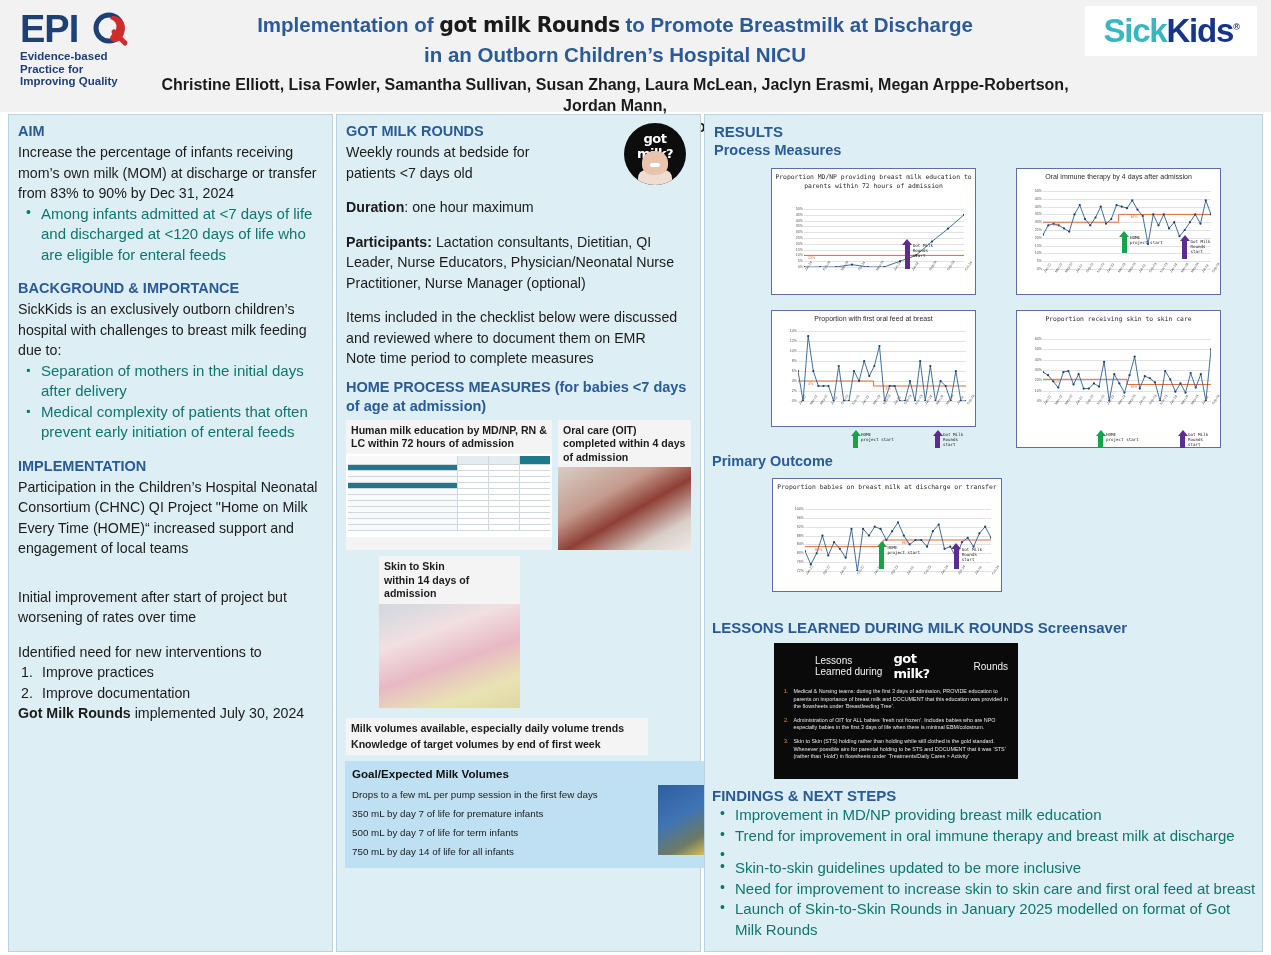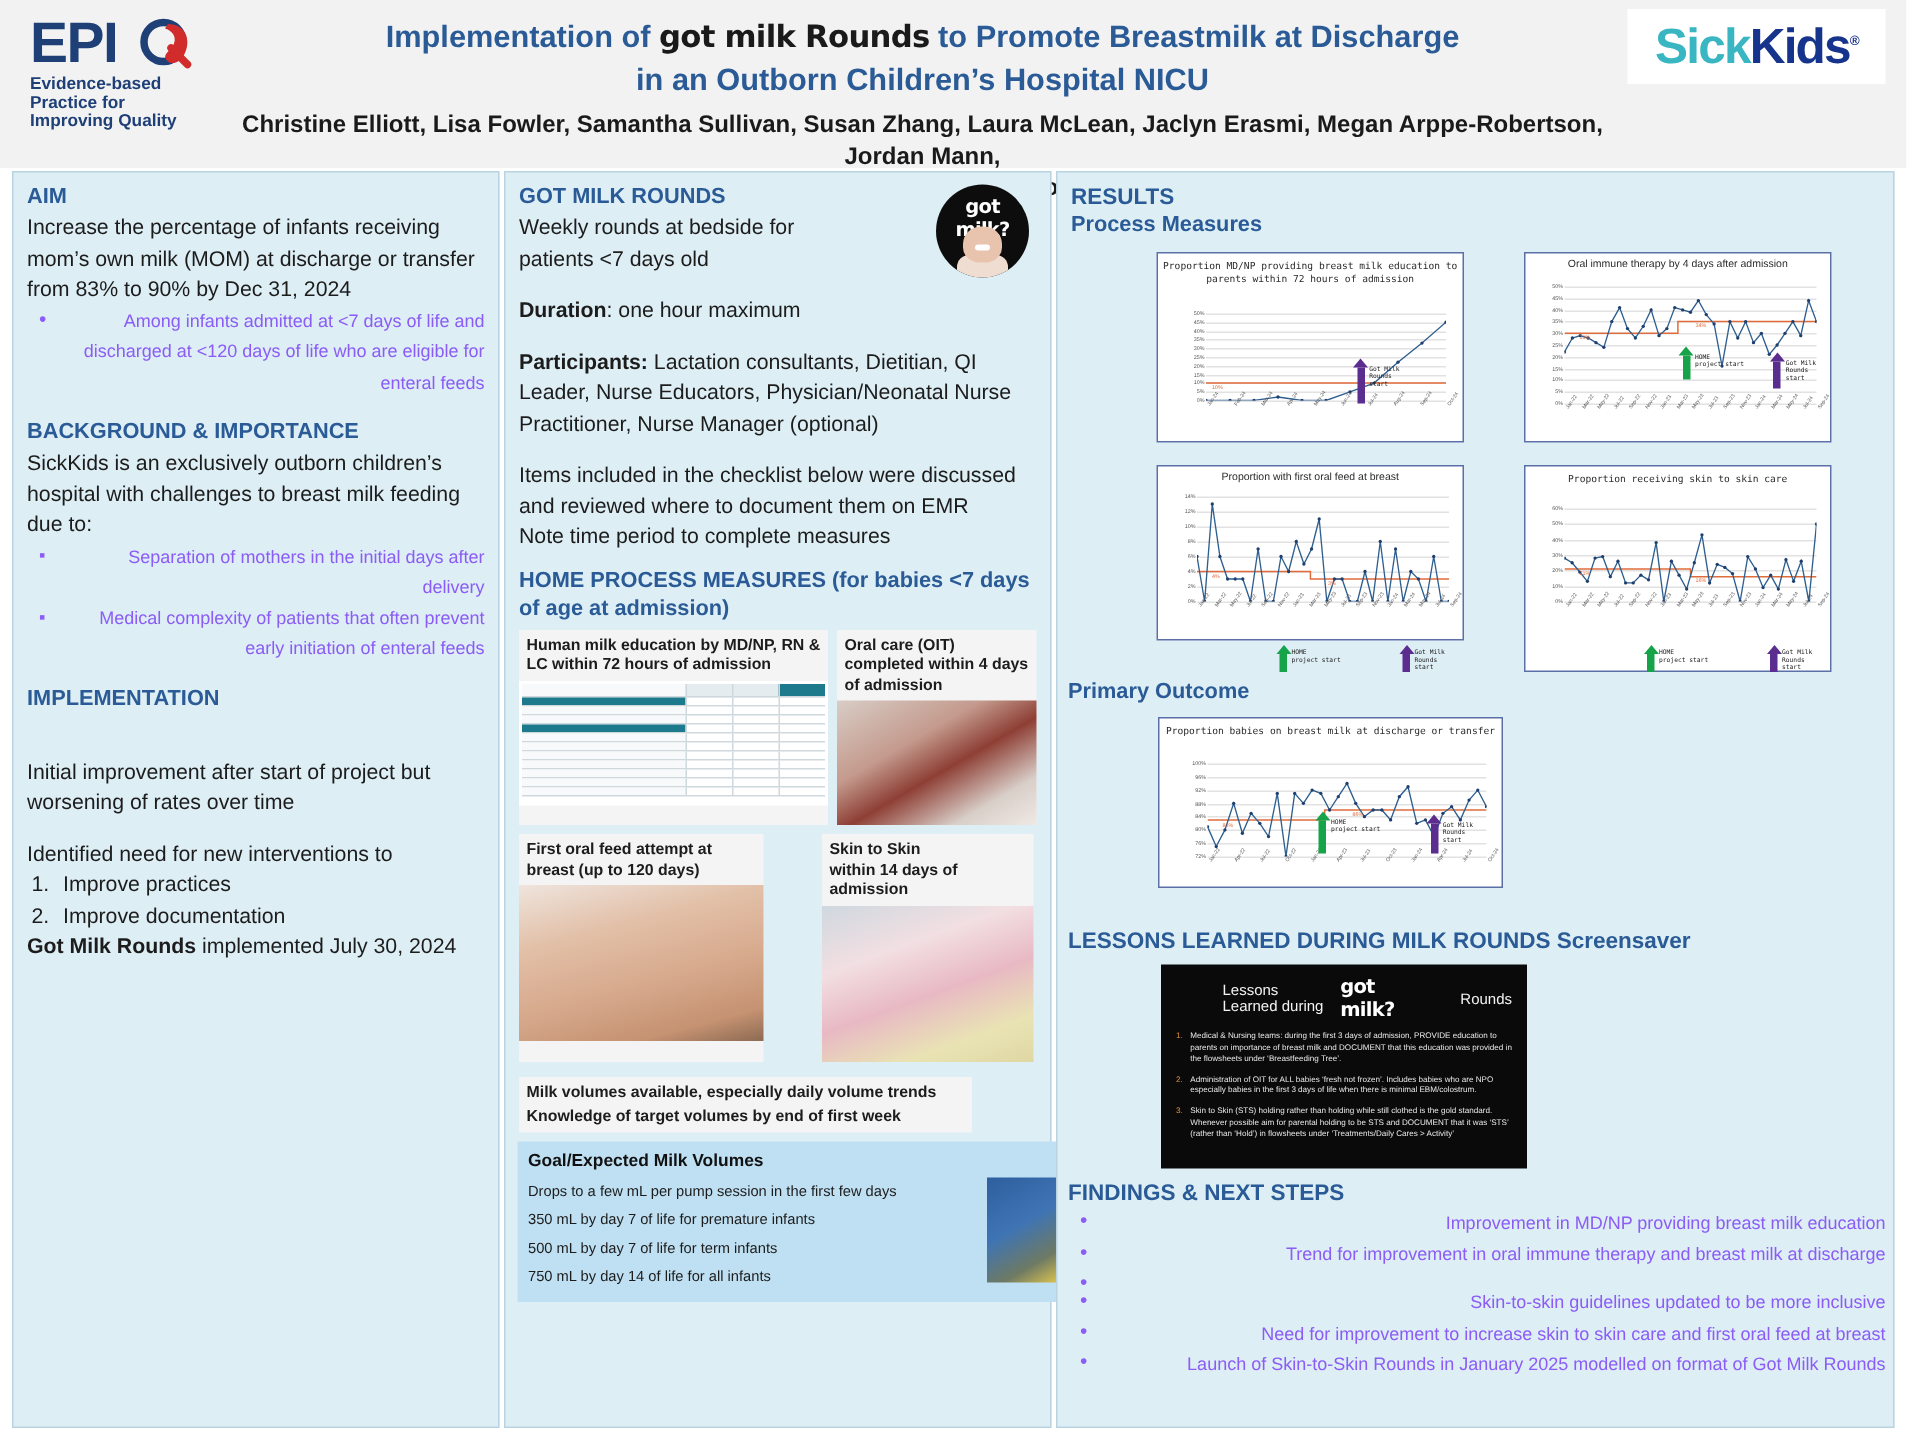--- a/index.html
+++ b/index.html
@@ -65,22 +65,22 @@
   .pad { padding: 7px 9px; }
   h2.sec {
     font-size: 14.5px; font-weight: bold; color: #2a5b96;
     line-height: 19px; margin-bottom: 1px;
   }
   p.body, li.body {
     font-size: 14.2px; color: #1c1c1c; line-height: 20.5px;
   }
   ul.bul { list-style: none; margin: 0 0 0 6px; }
   ul.bul li {
-    font-size: 12px; color: #8b5cf6; line-height: 20.5px;
-    padding-left: 17px; position: relative; text-align: right;
+    font-size: 15px; color: #0f766e; line-height: 20.5px;
+    padding-left: 17px; position: relative;
   }
   ul.bul li::before {
     content: "\25AA"; position: absolute; left: 2px; top: -1px; font-size: 12px;
   }
   ul.bul.dot li::before { content: "\2022"; font-size: 14px; top: -2px; }
   ol.num { list-style: none; margin-left: 2px; }
   ol.num li {
     font-size: 14.2px; color: #1c1c1c; line-height: 20.5px;
     padding-left: 22px; position: relative;
   }
@@ -250,20 +250,21 @@
     <div class="sp"></div>
     <h2 class="sec">BACKGROUND &amp; IMPORTANCE</h2>
     <p class="body">SickKids is an exclusively outborn children’s hospital with challenges to breast milk feeding due to:</p>
     <ul class="bul">
       <li>Separation of mothers in the initial days after delivery</li>
       <li>Medical complexity of patients that often prevent early initiation of enteral feeds</li>
     </ul>
 
     <div class="sp"></div>
     <h2 class="sec">IMPLEMENTATION</h2>
+    <p class="body">Participation in the Children’s Hospital Neonatal Consortium (CHNC) QI Project "Home on Milk Every Time (HOME)“ increased support and engagement of local teams</p>
     <div class="sp"></div>
     <div class="sp"></div>
     <p class="body">Initial improvement after start of project but worsening of rates over time</p>
     <div class="sp"></div>
     <p class="body">Identified need for new interventions to</p>
     <ol class="num">
       <li><span class="n">1.</span><span>Improve practices</span></li>
       <li><span class="n">2.</span><span>Improve documentation</span></li>
     </ol>
     <p class="body"><b class="bold">Got Milk Rounds</b><span> implemented July 30, 2024</span></p>
@@ -370,24 +371,20 @@
             </div>
         </div>
       </div>
       <div class="card" style="width:133px;">
         <div class="cap">Oral care (OIT) completed within 4 days of admission</div>
         <div class="photo ph-oral" style="height:83px;"></div>
       </div>
     </div>
 
     <div style="display:flex; gap:6px;">
-      <div class="card" style="width:163px;">
-        <div class="cap">First oral feed attempt at breast (up to 120 days)</div>
-        <div class="photo ph-feed" style="height:104px;"></div>
-      </div>
       <div class="card" style="width:141px; margin-left:33px;">
         <div class="cap" style="white-space:pre-line">Skin to Skin
 within 14 days of admission</div>
         <div class="photo ph-sts" style="height:104px;"></div>
       </div>
     </div>
 
     <div class="card" style="width:302px; margin-top:4px;">
       <div class="cap">Milk volumes available, especially daily volume trends</div>
       <div class="cap" style="padding-top:0">Knowledge of target volumes by end of first week</div>

